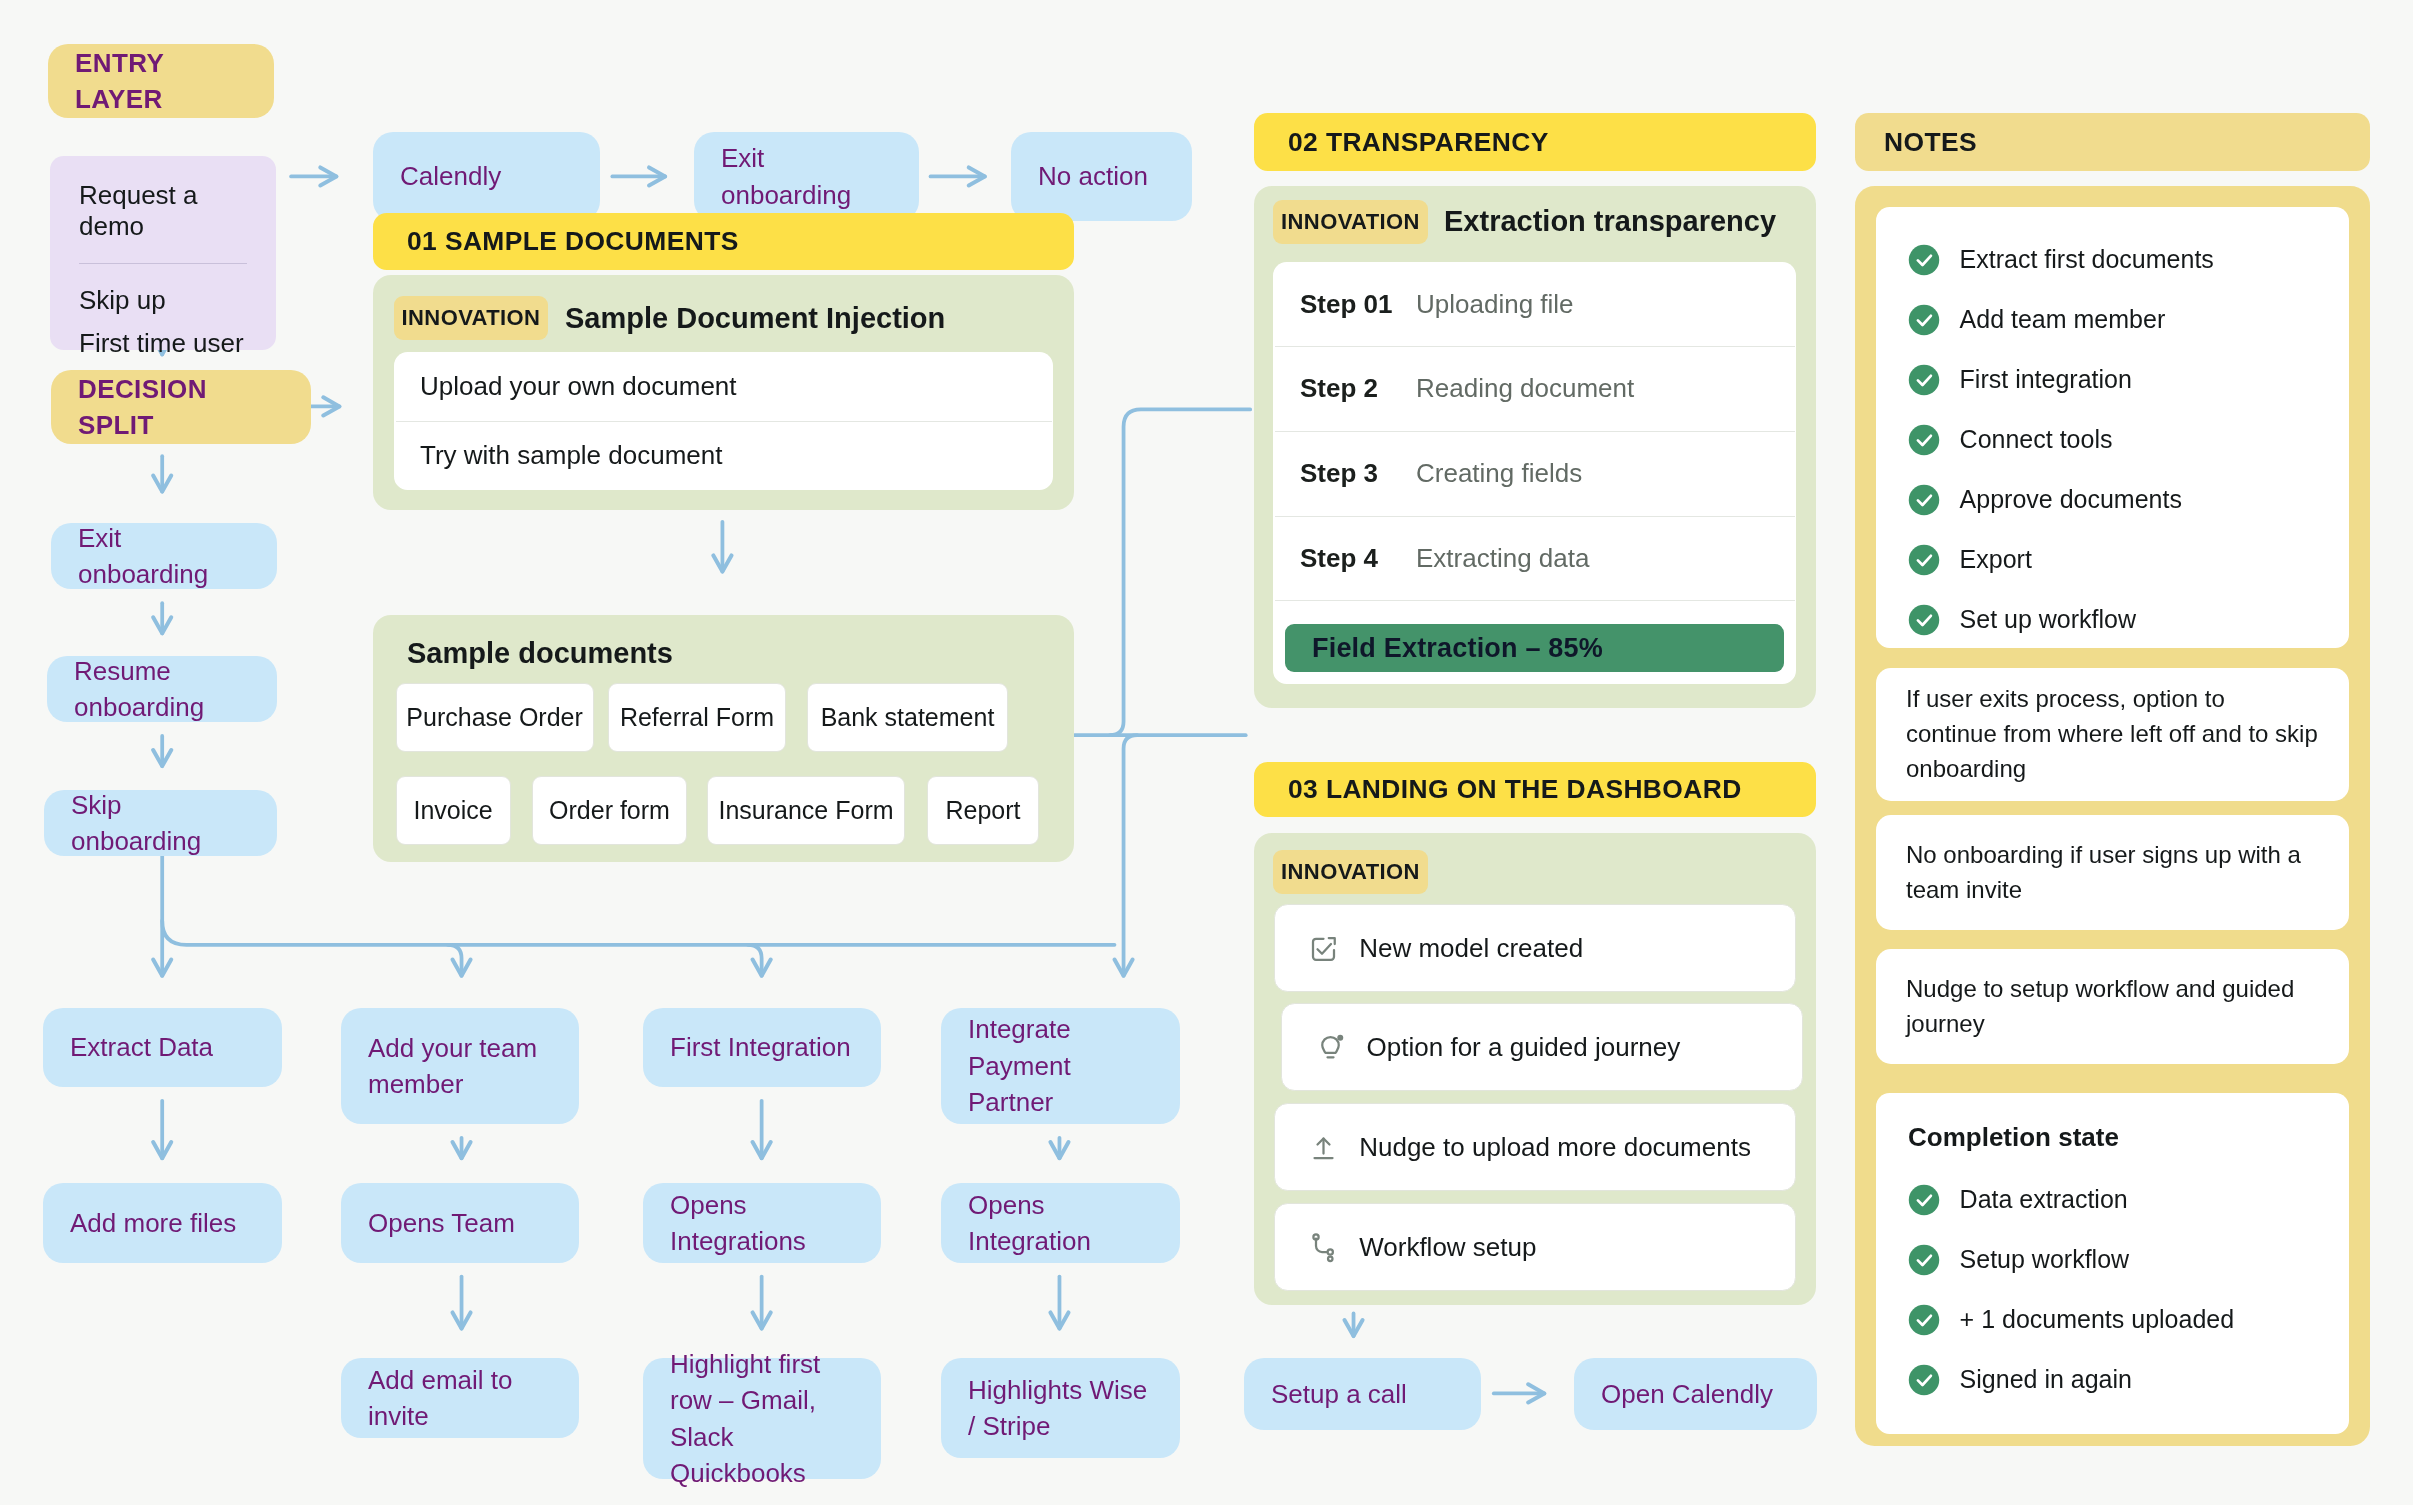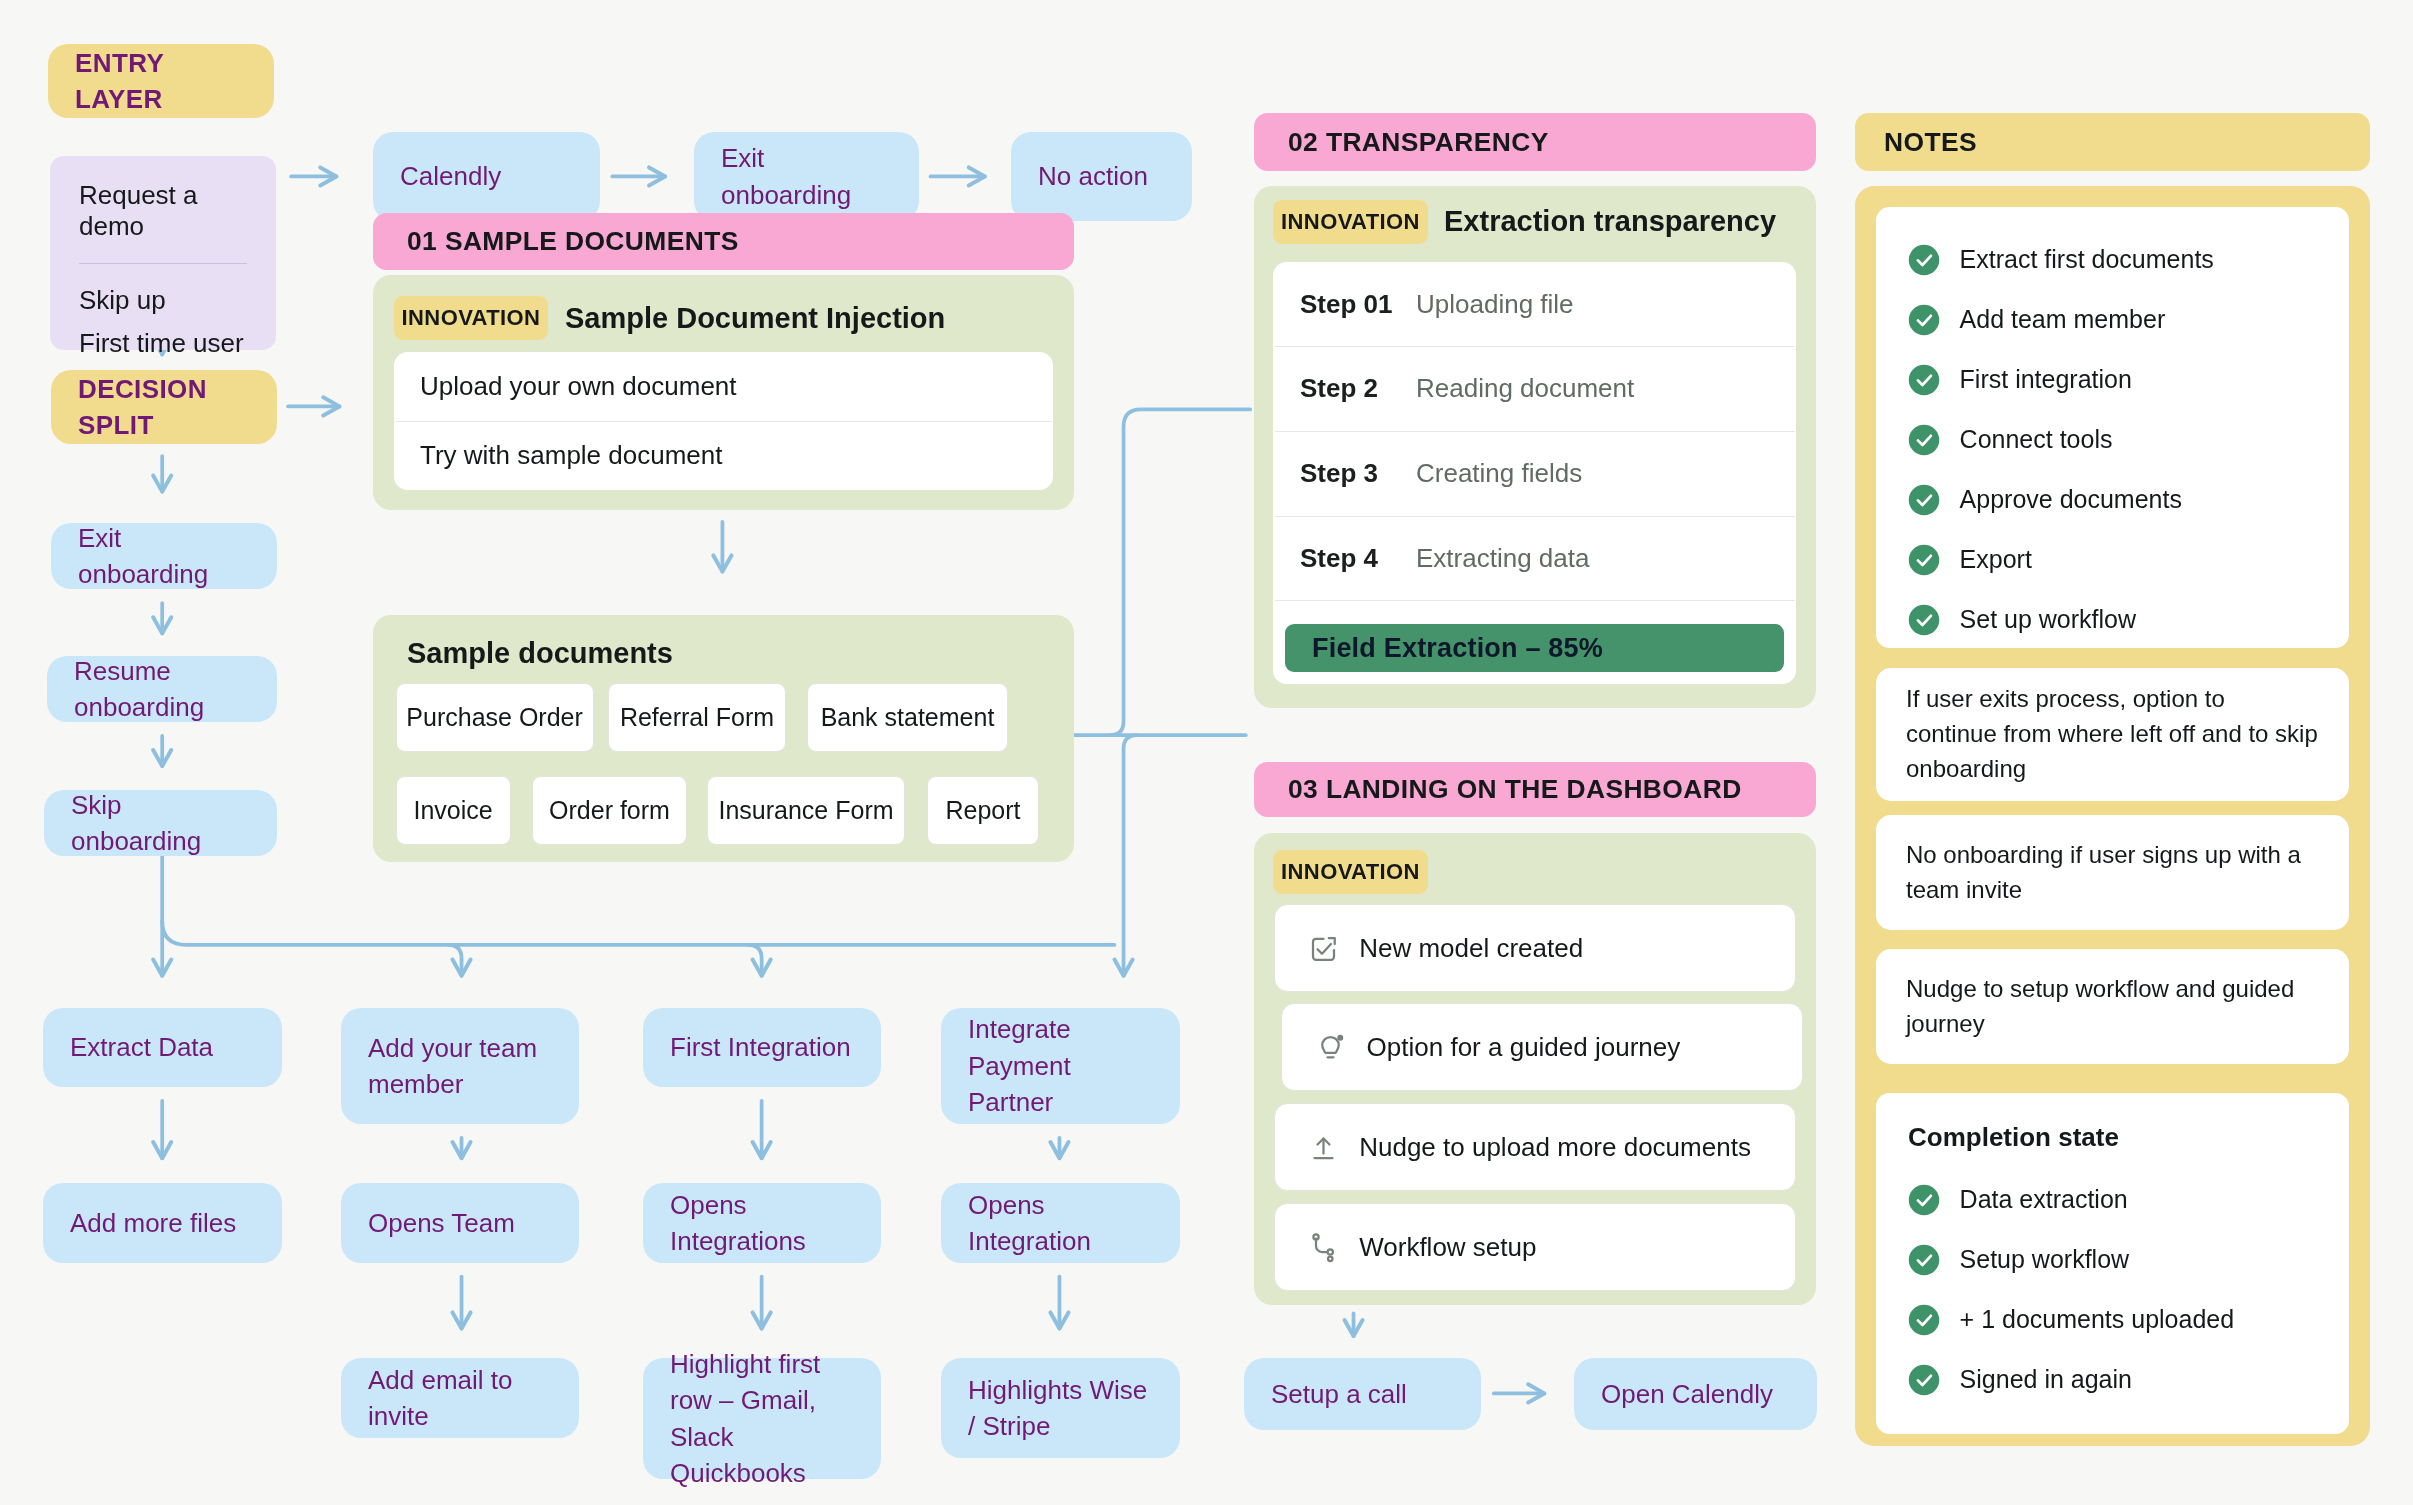--- a/index.html
+++ b/index.html
@@ -16,21 +16,21 @@
     display:flex;align-items:center;
     padding:18px 27px;
     border-radius:20px;
     font-size:26px;line-height:1.4;
     color:#701a75;
   }
   .blue{background:#C9E7F9;}
   .yellow{background:#F1DC8E;font-weight:700;letter-spacing:0.4px;}
   .purple{background:#E9DFF4;}
   .gbar{
-    background:#f9a8d4;border-radius:13.6px;
+    background:#fde047;border-radius:13.6px;
     display:flex;align-items:center;padding-left:34px;
     font-size:26.4px;font-weight:700;letter-spacing:0.4px;
   }
   .gcard{background:#DFE8CB;border-radius:18px;}
   .wcard{background:#FFFFFF;border-radius:13.6px;}
   .badge{
     background:#F1DC8E;border-radius:9px;
     display:flex;align-items:center;justify-content:center;
     font-size:22px;font-weight:700;letter-spacing:0.4px;
   }
@@ -107,21 +107,21 @@
   <span>ENTRY LAYER</span>
 </div>
 
 <div class="abs purple" style="left:50px;top:132px;width:226px;height:194px;border-radius:13.6px;padding:24px 29px;margin-top:24px;">
   <div style="font-size:26px;">Request a demo</div>
   <div style="height:0.8px;background:#C9C0DA;margin:21px 0;"></div>
   <div style="font-size:26px;margin-bottom:12px;">Skip up</div>
   <div style="font-size:26px;">First time user</div>
 </div>
 
-<div class="abs node yellow" style="left:51px;top:370px;width:226px;height:74px;">
+<div class="abs node yellow" style="left:51px;top:370px;width:260px;height:74px;">
   <span>DECISION SPLIT</span>
 </div>
 
 <div class="abs node blue" style="left:51px;top:523px;width:226px;height:66px;">
   <span>Exit onboarding</span>
 </div>
 
 <div class="abs node blue" style="left:47px;top:656px;width:230px;height:66px;">
   <span>Resume onboarding</span>
 </div>

